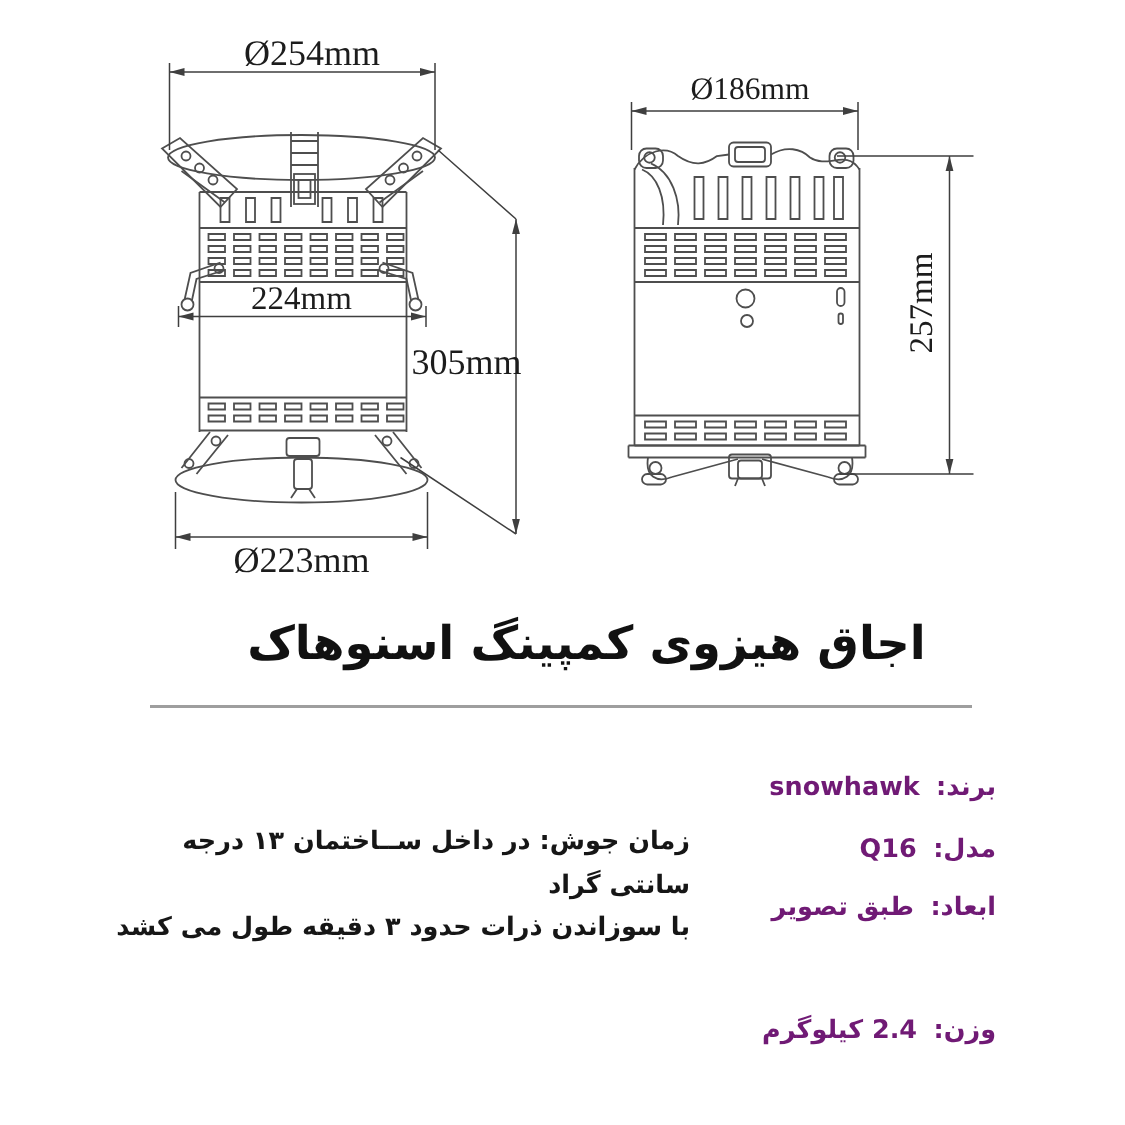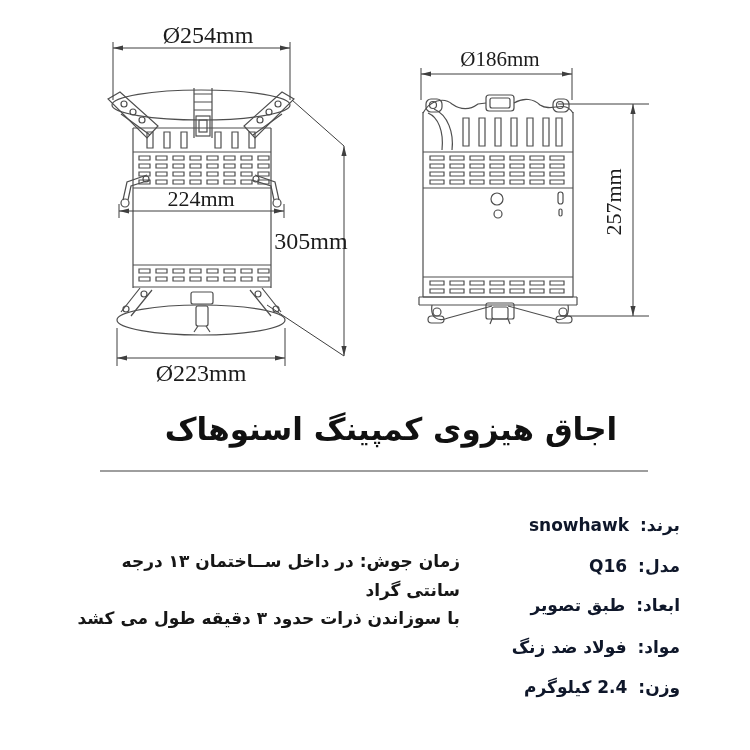--- a/index.html
+++ b/index.html
@@ -18,22 +18,22 @@
 
   
   .divider{position:absolute;top:470px;left:100px;width:548px;height:0;
     border-top:2px solid #9e9e9e;}
 
   
   .description{position:absolute;top:547px;left:70px;width:390px;direction:rtl;
     font-size:17px;font-weight:700;color:#161616;line-height:28.5px;}
 
   
-  .spec-row{position:absolute;right:70px;direction:rtl;white-space:nowrap;
-    font-size:17px;color:#0f172a;font-weight:700;line-height:22px;}
+  .spec-row{position:absolute;right:86px;direction:rtl;white-space:nowrap;
+    font-size:17px;color:#701a75;font-weight:700;line-height:22px;}
   .spec-row .spec-label{font-weight:700;}
   .spec-row .spec-value{font-weight:700;margin-right:5px;}
   .spec-row .latin{font-family:"DejaVu Sans",sans-serif;font-weight:700;}
   #spec-brand{top:514px;} #spec-model{top:555px;} #spec-dims{top:594px;}
   #spec-material{top:636px;} #spec-weight{top:676px;}
 </style>
 </head>
 <body>
 
 <div class="sheet">
@@ -191,22 +191,18 @@
     <span class="spec-value latin">snowhawk</span>
   </div>
   <div class="spec-row" id="spec-model">
     <span class="spec-label">مدل:</span>
     <span class="spec-value latin">Q16</span>
   </div>
   <div class="spec-row" id="spec-dims">
     <span class="spec-label">ابعاد:</span>
     <span class="spec-value">طبق تصویر</span>
   </div>
-  <div class="spec-row" id="spec-material">
-    <span class="spec-label">مواد:</span>
-    <span class="spec-value">فولاد ضد زنگ</span>
-  </div>
   <div class="spec-row" id="spec-weight">
     <span class="spec-label">وزن:</span>
     <span class="spec-value">2.4 کیلوگرم</span>
   </div>
 
 </div>
 
 </body></html>

